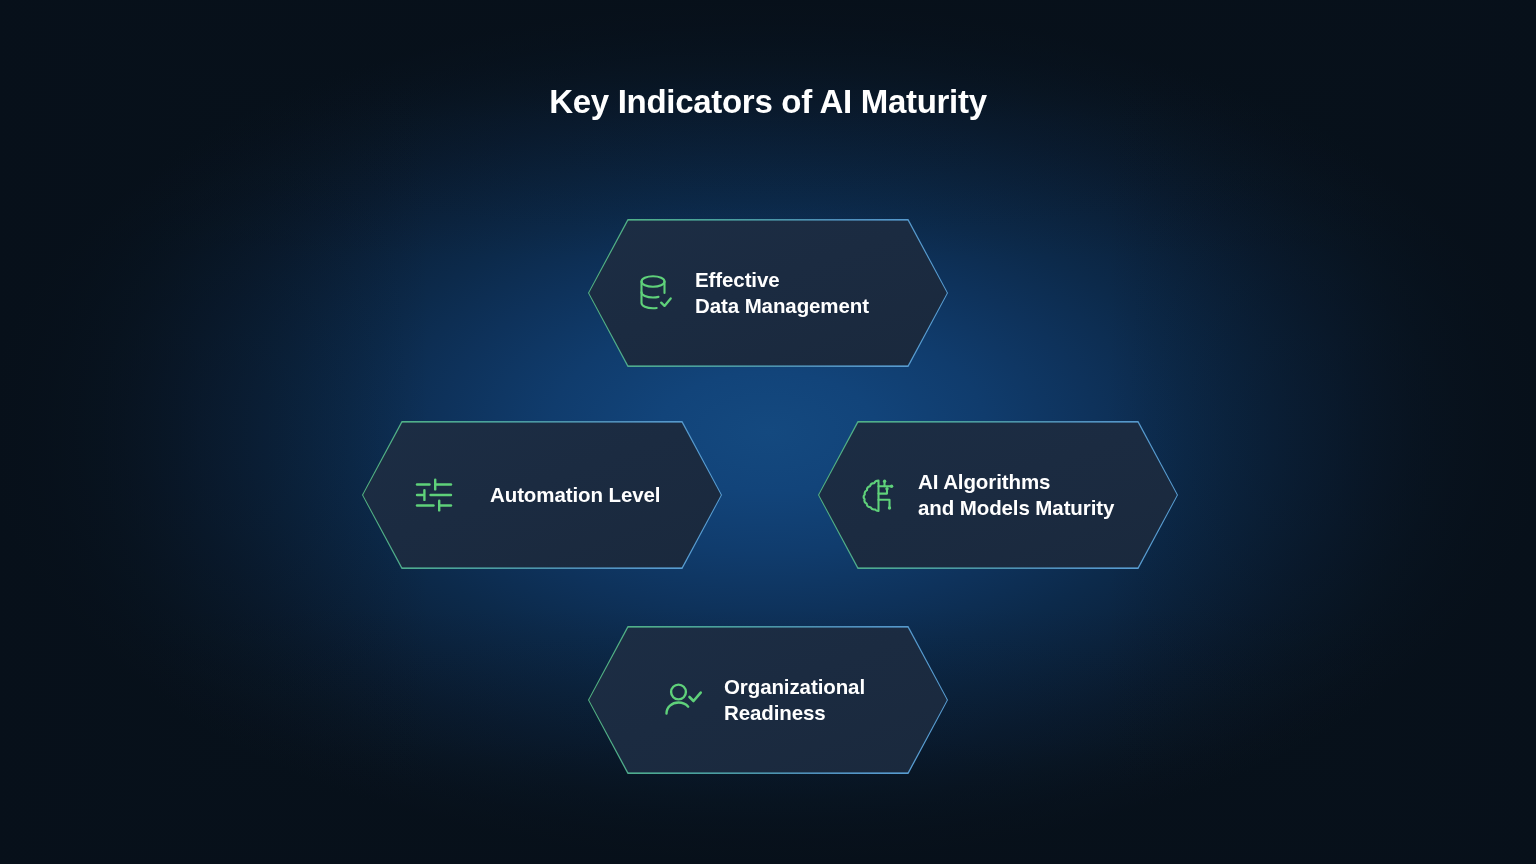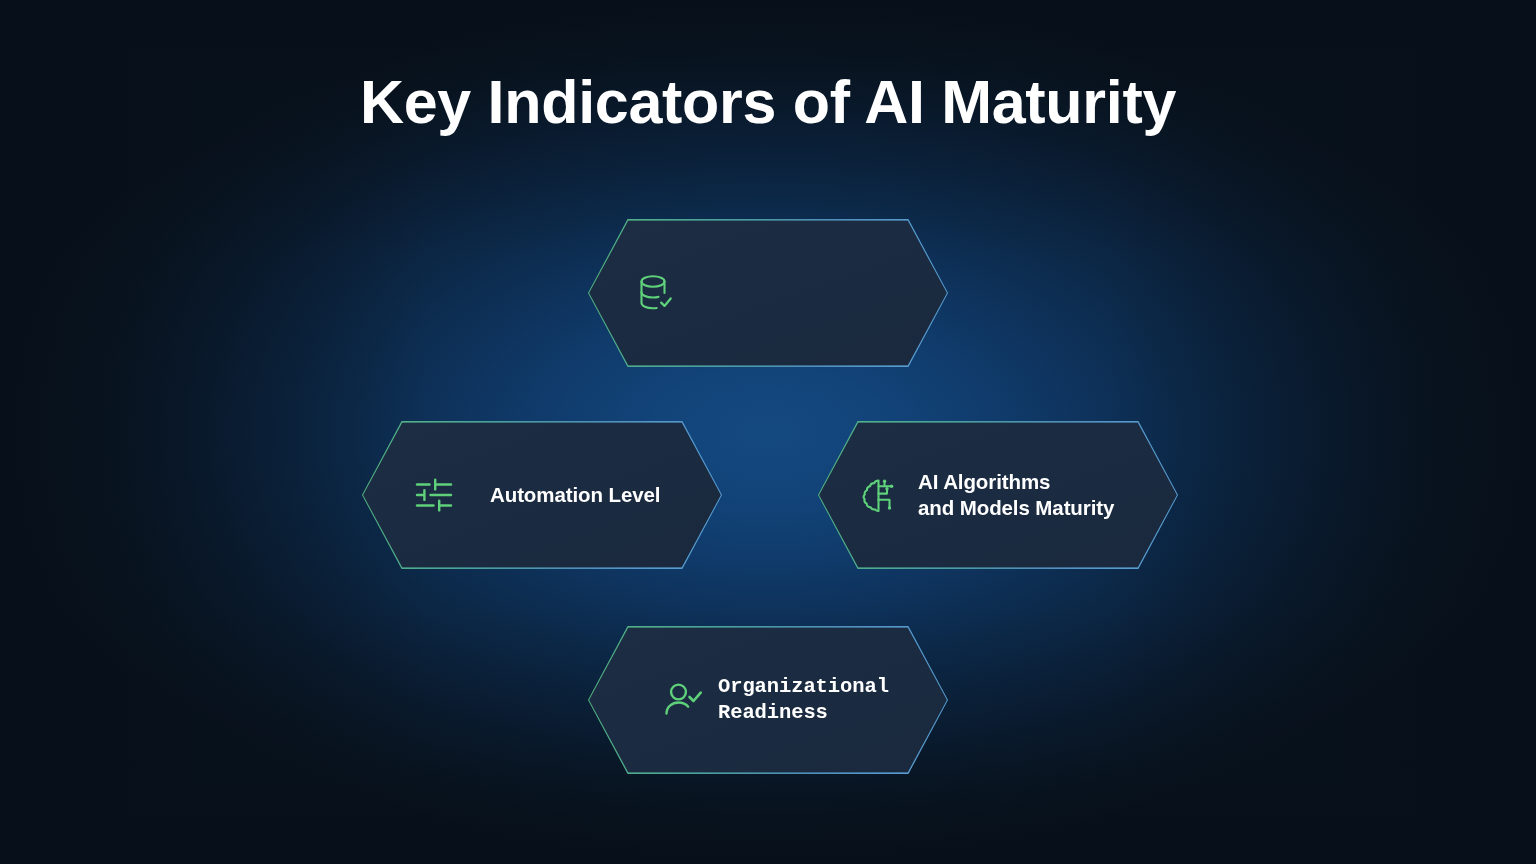--- a/index.html
+++ b/index.html
@@ -45,21 +45,21 @@
                       rgba(7,16,26,.18) 86%, rgba(7,16,26,.80) 100%);
   }
 
   
   #page-title {
     position:absolute;
     top:74px;
     left:0;
     width:100%;
     text-align:center;
-    font-size:61px;
+    font-size:33px;
     font-weight:bold;
     color:#ffffff;
     letter-spacing:-0.3px;
     line-height:56px;
     white-space:nowrap;
   }
 
   
   .hex-card {
     position:absolute;
@@ -106,21 +106,21 @@
   }
 
   
   #card-data-management   { left:588px; top:219px; }
   #card-automation-level  { left:362px; top:421px; }
   #card-ai-algorithms     { left:818px; top:421px; }
   #card-org-readiness     { left:588px; top:626px; }
 
   #card-automation-level .hex-content { padding-left:50px; gap:34px; }
   #card-ai-algorithms    .hex-content { padding-left:40px; gap:16px; }
-  #card-org-readiness    .hex-content { padding-left:74px; gap:12px;font-family:Liberation Mono, monospace; }
+  #card-org-readiness    .hex-content { padding-left:74px; gap:18px; }
   #card-data-management  .hex-content { padding-left:47px; gap:16px; }
 </style>
 </head>
 <body>
 
 <div id="bg-glow"></div>
 <div id="bg-vignette"></div>
 
 <div id="page-title">Key Indicators of AI Maturity</div>
 
@@ -128,20 +128,22 @@
   <div class="hex-border"></div>
   <div class="hex-fill"></div>
   <div class="hex-content">
     <svg class="hex-icon" viewBox="0 0 44 44" fill="none">
       <ellipse cx="18" cy="10.5" rx="11.5" ry="5.3" stroke="#5fd17a" stroke-width="2.1"></ellipse>
       <path d="M6.5 10.5 V32 c0 2.9 5.1 5.3 11.5 5.3 c1.3 0 2.6-.1 3.7-.3" stroke="#5fd17a" stroke-width="2.1" stroke-linecap="round"></path>
       <path d="M29.5 10.5 V22" stroke="#5fd17a" stroke-width="2.1" stroke-linecap="round"></path>
       <path d="M6.5 21.2 c0 2.9 5.1 5.3 11.5 5.3 c2.0 0 3.9-.23 5.5-.64" stroke="#5fd17a" stroke-width="2.1" stroke-linecap="round"></path>
       <path d="M26.2 31.6 l3.3 3.3 l6.2-7.4" stroke="#5fd17a" stroke-width="2.3" stroke-linecap="round" stroke-linejoin="round"></path>
     </svg>
+    <div class="hex-label">Effective
+Data Management</div>
   </div>
 </div>
 
 <div class="hex-card" id="card-automation-level">
   <div class="hex-border"></div>
   <div class="hex-fill"></div>
   <div class="hex-content">
     <svg class="hex-icon" viewBox="0 0 44 44" fill="none">
       <path d="M5 11.5 H17.5" stroke="#5fd17a" stroke-width="2.4" stroke-linecap="round"></path>
       <path d="M24 11.5 H39" stroke="#5fd17a" stroke-width="2.4" stroke-linecap="round"></path>

